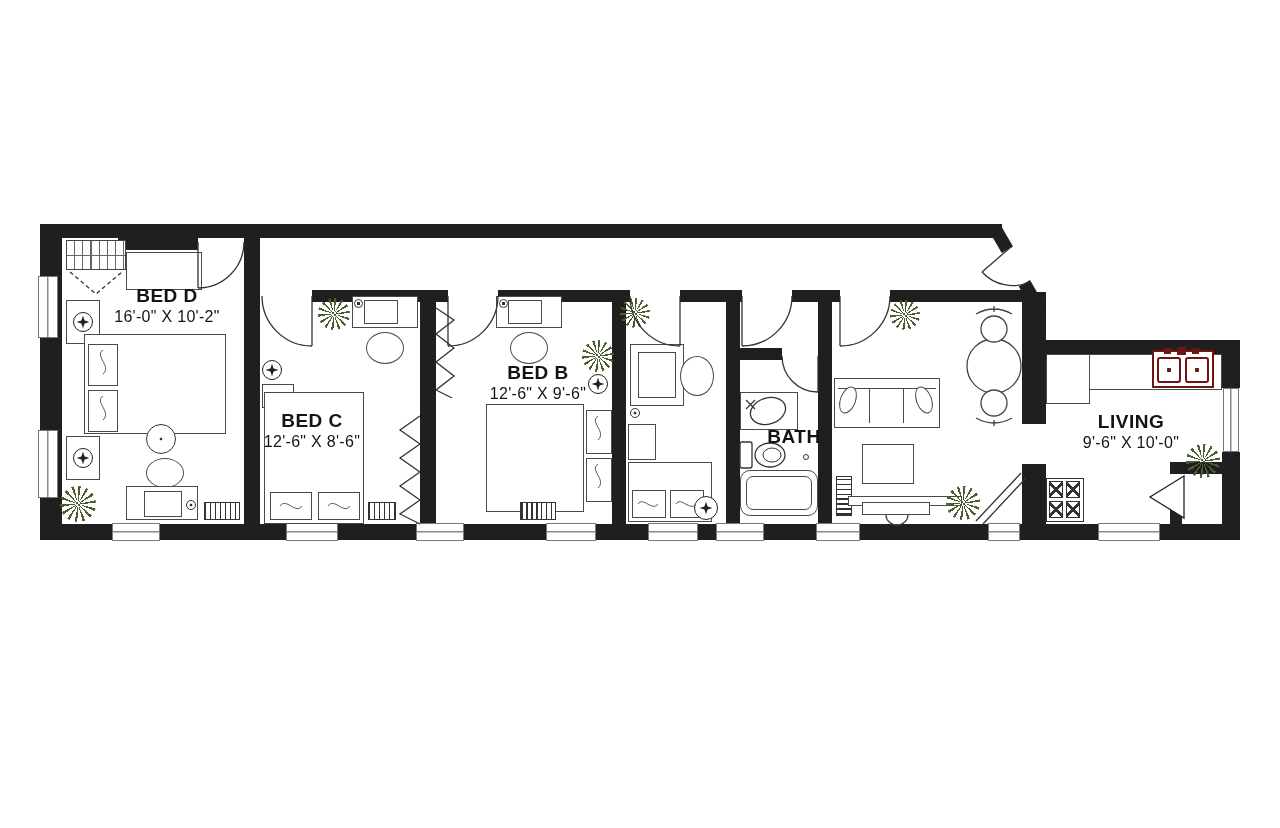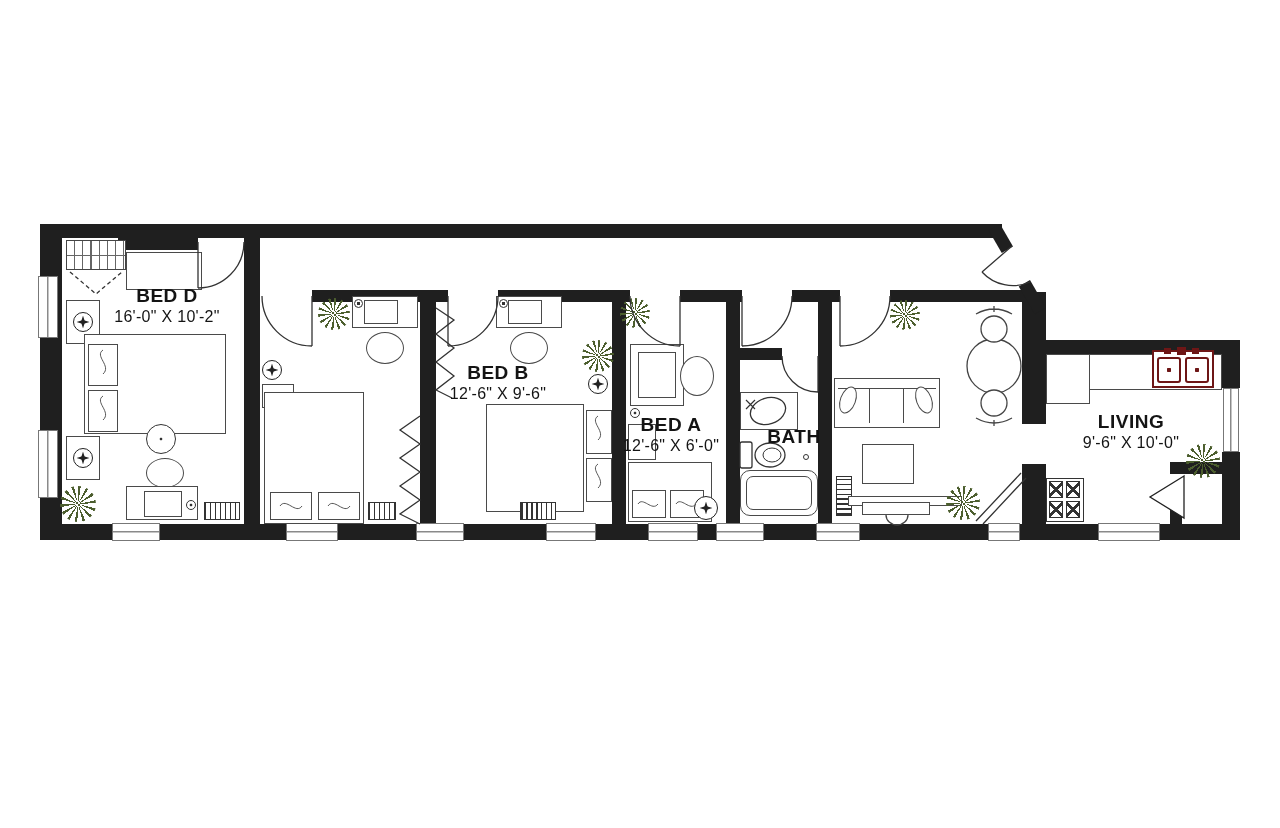--- a/index.html
+++ b/index.html
@@ -225,27 +225,27 @@
       <path d="M103,396 c-9,6 9,16 0,24"></path>
       <path d="M598,416 c-9,6 9,16 0,24"></path>
       <path d="M598,464 c-9,6 9,16 0,24"></path>
     </g>
   </svg>
 
   <div class="room-label" style="left:97px;top:286px;width:140px">
     <div class="rname">BED D</div>
     <div class="rdims">16'-0" X 10'-2"</div>
   </div>
-  <div class="room-label" style="left:428px;top:363px;width:140px">
+  <div class="room-label" style="left:242px;top:411px;width:140px">
+    <div class="rname">BED C</div>
+    <div class="rdims">12'-6" X 8'-6"</div>
+  </div>
+  <div class="room-label" style="left:468px;top:363px;width:140px">
     <div class="rname">BED B</div>
     <div class="rdims">12'-6" X 9'-6"</div>
-  </div>
-  <div class="room-label" style="left:601px;top:415px;width:140px">
-    <div class="rname">BED A</div>
-    <div class="rdims">12'-6" X 6'-0"</div>
   </div>
   <div class="room-label" style="left:758px;top:427px;width:72px">
     <div class="rname">BATH</div>
   </div>
   <div class="room-label" style="left:1061px;top:412px;width:140px">
     <div class="rname">LIVING</div>
     <div class="rdims">9'-6" X 10'-0"</div>
   </div>
 
 </div>

